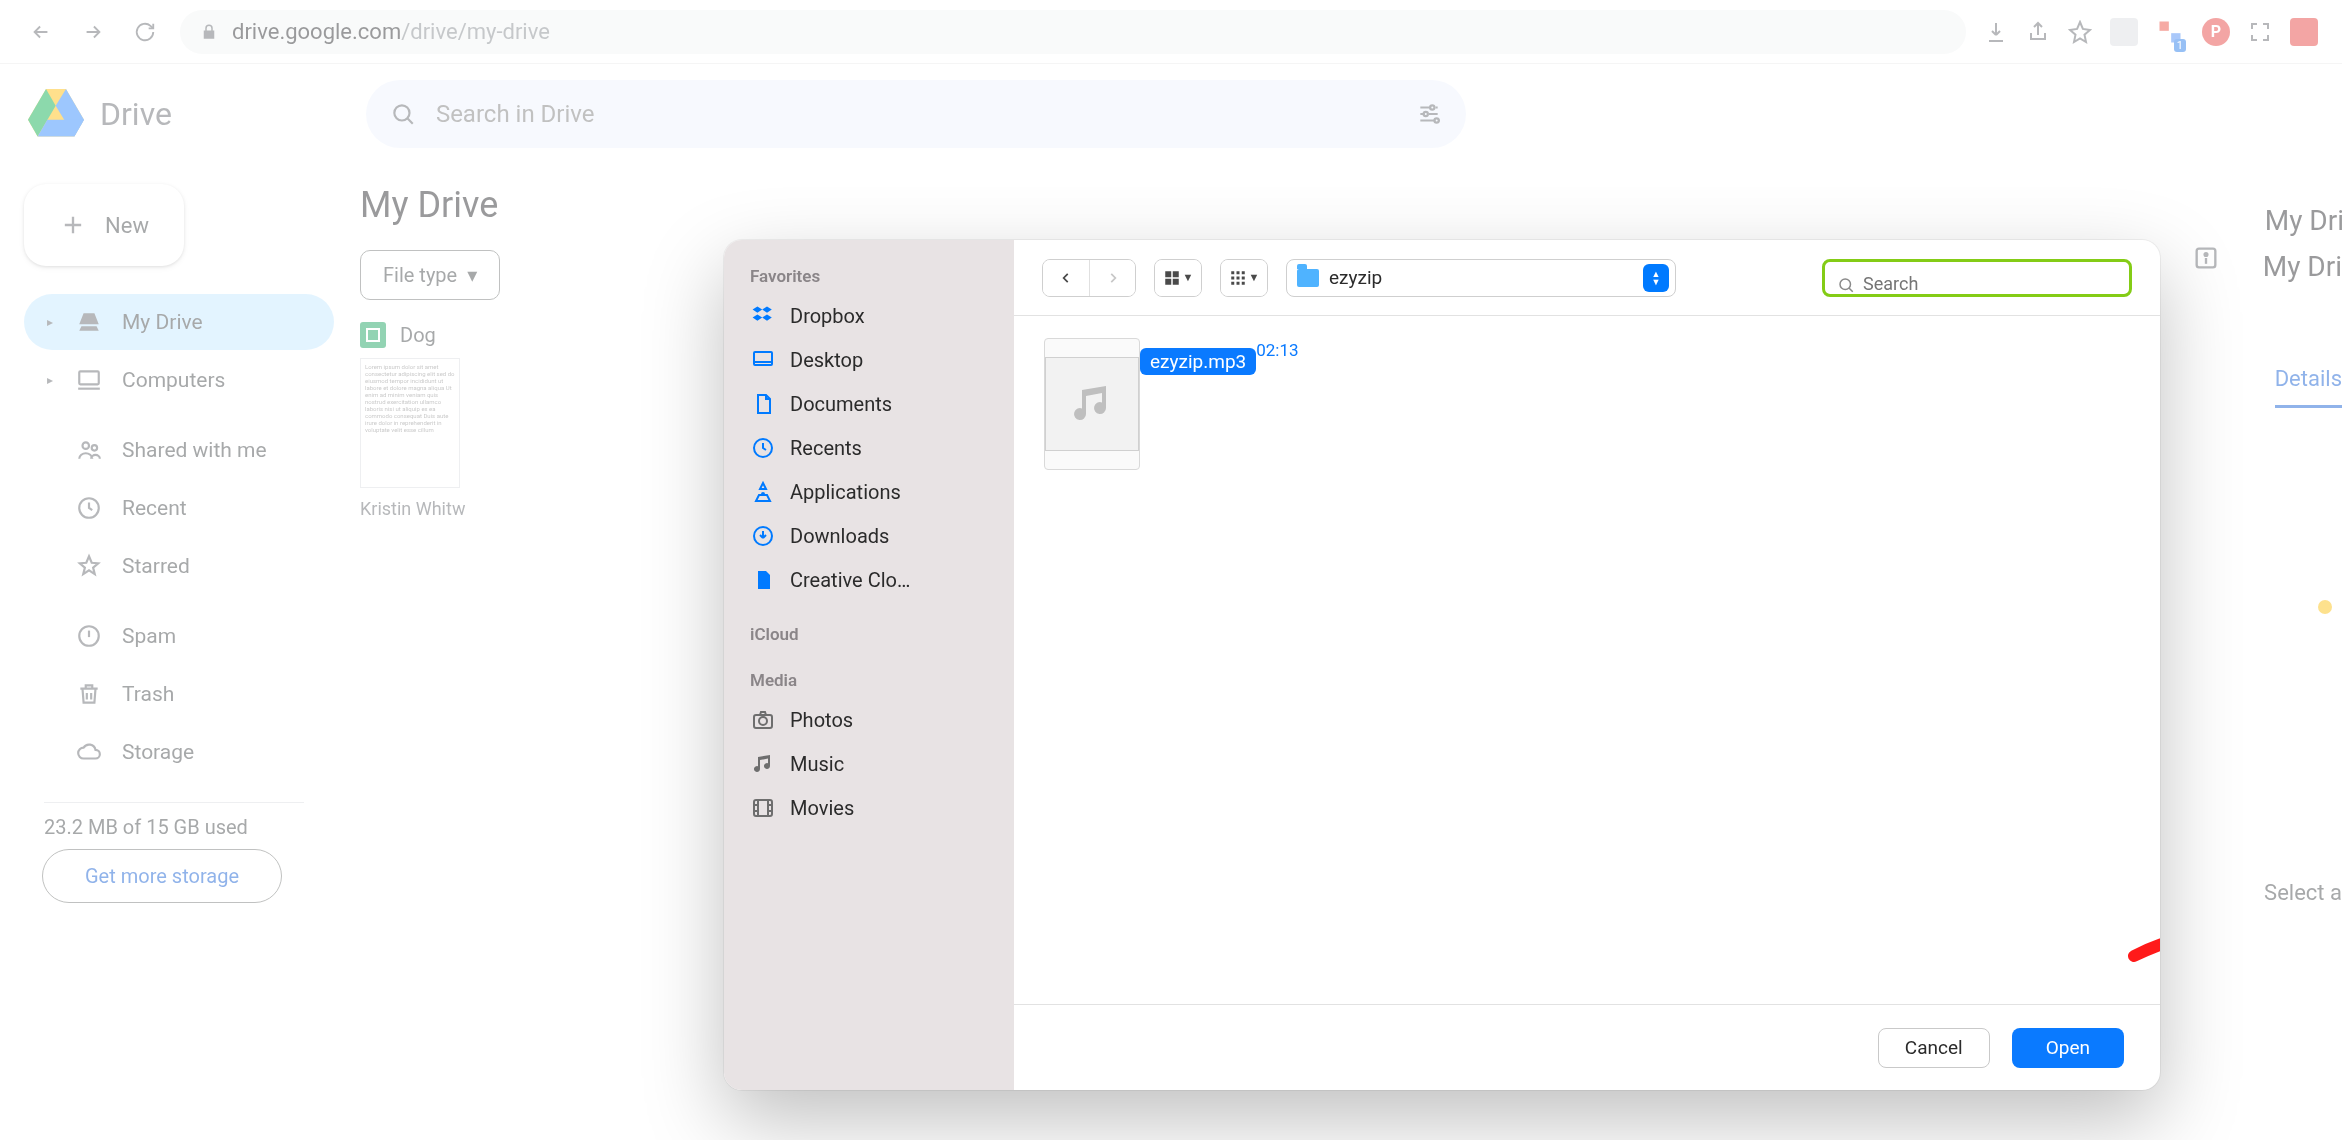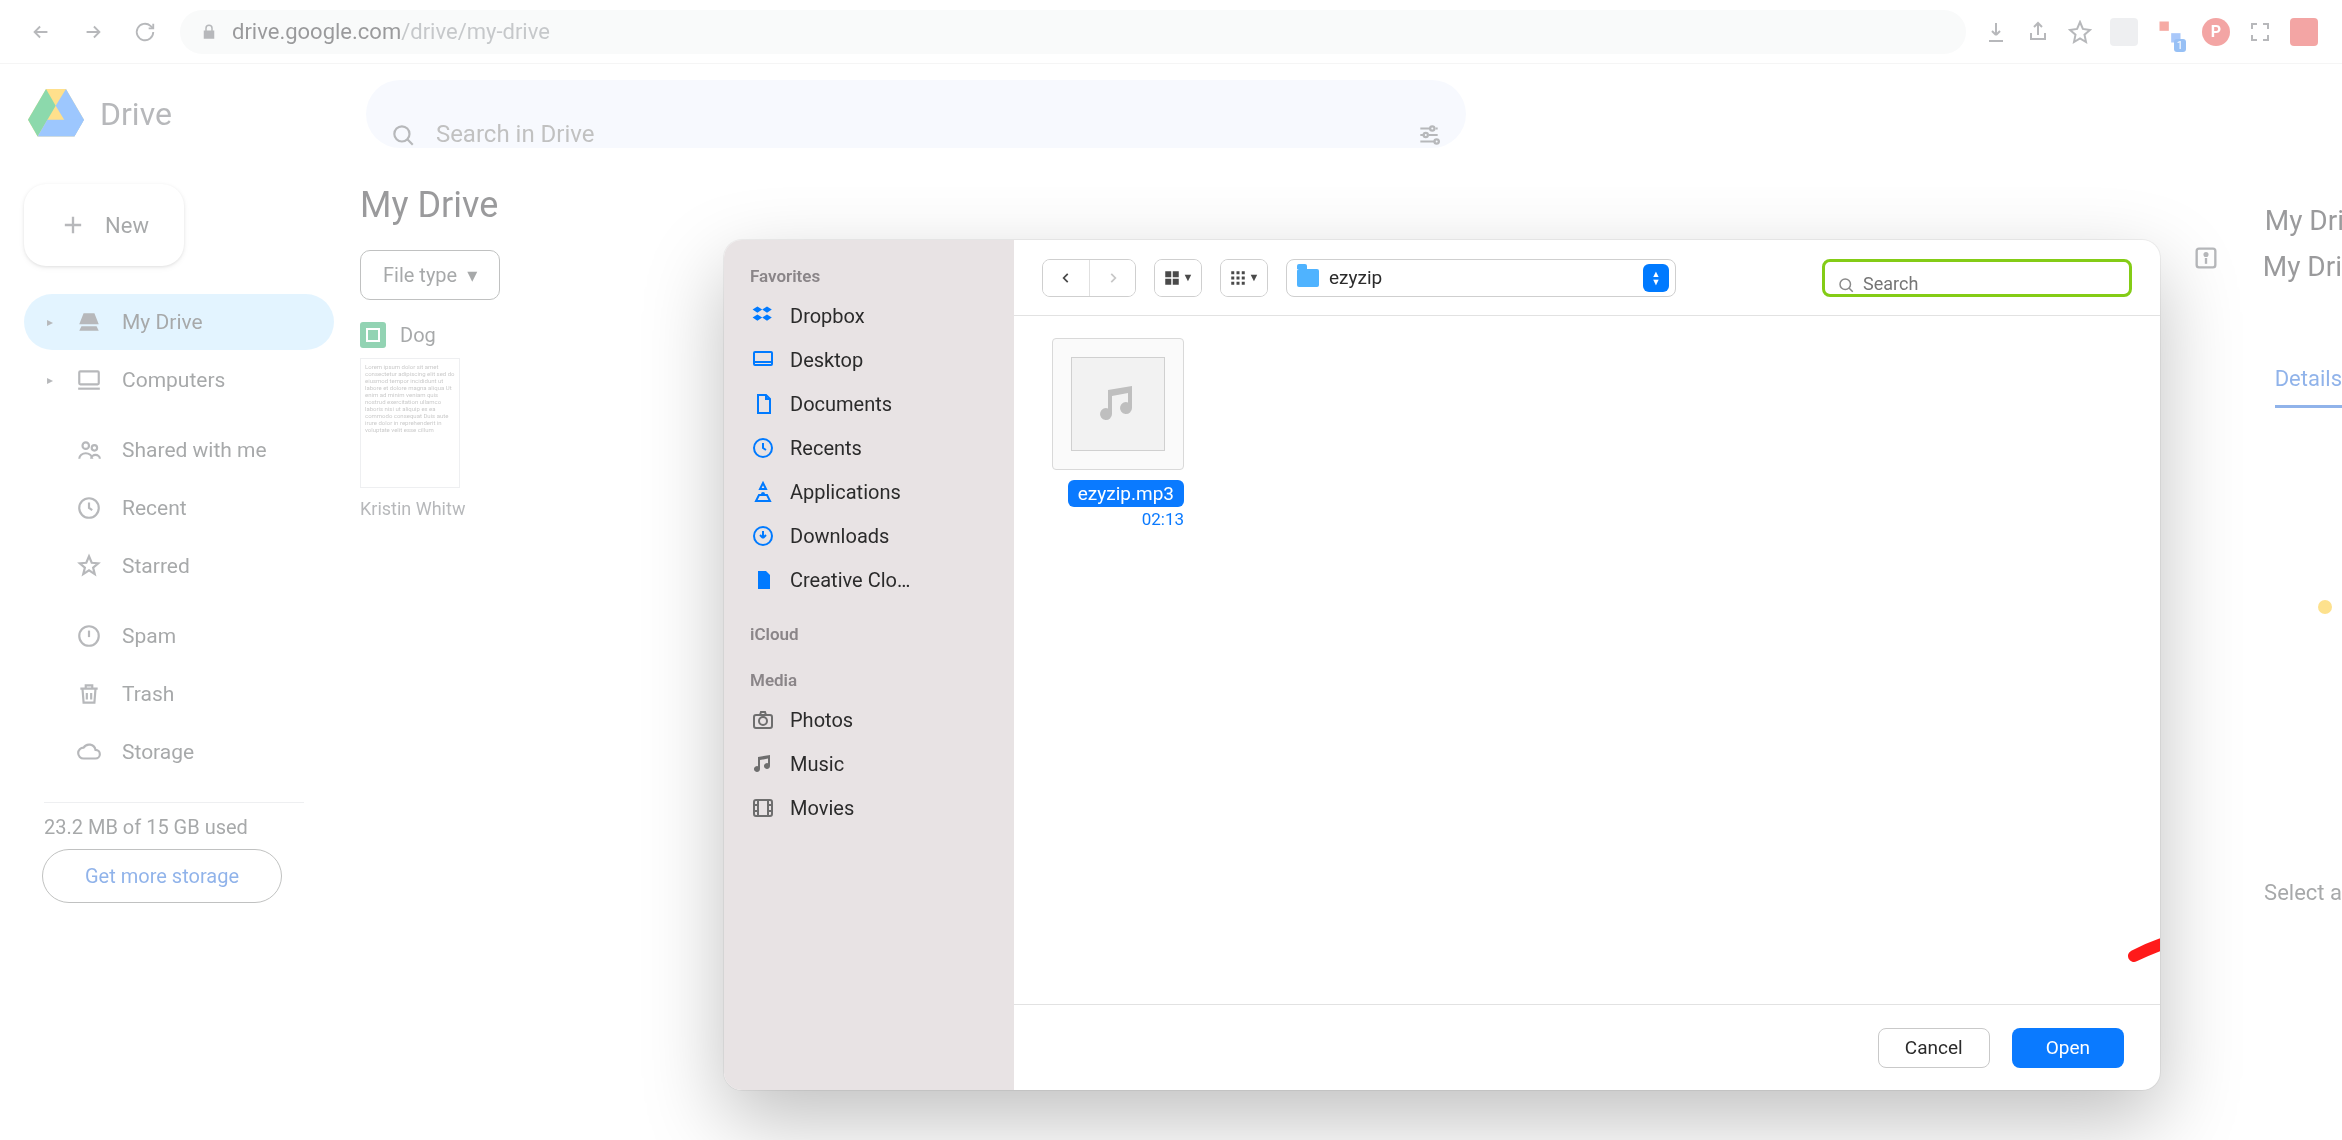--- a/index.html
+++ b/index.html
@@ -15,21 +15,21 @@
 .ext-box { width:28px; height:28px; border-radius:4px; }
 .ext-pin { background:#e53935; border-radius:50%; }
 .ext-red { background:#e53935; }
 .ext-gray { background:#dadce0; }
 
 
 .drive-header { height: 100px; display:flex; align-items:center; padding: 0 28px; gap: 24px; }
 .drive-logo { display:flex; align-items:center; gap:16px; font-size:32px; color:#5f6368; }
 .drive-logo svg { width:56px; height:56px; }
 .search-wrap { flex:1; max-width: 1100px; margin-left: 170px; }
-.search-box { height:68px; background:#edf2fc; border-radius:34px; display:flex; align-items:flex-end; padding:0 24px; gap:20px; }
+.search-box { height:68px; background:#edf2fc; border-radius:34px; display:flex; align-items:center; padding:0 24px; gap:20px; }
 .search-box input { flex:1; border:none; background:transparent; font-size:24px; color:#5f6368; outline:none;}
 .tune-icon { color:#5f6368; }
 
 
 .main-row { display:flex; height: calc(100% - 164px); }
 .sidebar { width: 350px; padding: 20px 0 0 24px; display:flex; flex-direction:column; }
 .new-btn { width: 160px; height: 82px; border-radius: 22px; background:#fff; box-shadow: 0 1px 3px rgba(0,0,0,.2), 0 2px 6px rgba(0,0,0,.1); display:flex; align-items:center; justify-content:center; gap:18px; font-size:22px; color:#3c4043; margin-bottom: 28px;}
 .nav-group { display:flex; flex-direction:column; gap:2px; margin-bottom:14px; }
 .nav-item { height:56px; border-radius:28px; display:flex; align-items:center; gap:20px; padding:0 20px; font-size:21px; color:#3c4043; width: 310px;}
 .nav-item.selected { background:#c2e7ff; }
@@ -73,21 +73,21 @@
 .folder-select .mini-folder { width:22px; height:18px; background:#4fb3ff; border-radius:2px; position:relative;}
 .folder-select .mini-folder::before { content:""; position:absolute; top:-5px; left:0; width:10px; height:5px; background:#4fb3ff; border-radius:2px 2px 0 0;}
 .folder-select .spacer { flex:1;}
 .folder-select .updn { width:26px; height:28px; background:#007aff; border-radius:6px; display:flex; flex-direction:column; align-items:center; justify-content:center; color:#fff; font-size:9px; line-height:8px;}
 .dlg-search { flex:1; max-width:310px; margin-left:auto; height:38px; border:3px solid #84cc16; border-radius:8px; display:flex; align-items:flex-end; padding:0 12px; gap:8px; color:#8a8a8a; font-size:18px; background:#fff;}
 .dlg-search input { border:none; outline:none; flex:1; font-size:18px; background:transparent;}
 
 .dlg-body { flex:1; padding: 22px 30px; position:relative;}
 .group-head { font-size:26px; font-weight:700; color:#2b2b2b; margin-bottom: 20px;}
 .file-grid { display:flex; gap:30px;}
-.gfile { width: 140px; display:flex; flex-direction:column; align-items:flex-end;}
+.gfile { width: 140px; display:flex; flex-direction:row; align-items:flex-start;}
 .gfile .thumb2 { width:132px; height:132px; border:1px solid #d9d9d9; border-radius:4px; background:#fafafa; display:flex; align-items:center; justify-content:center;}
 .gfile .thumb2 .inner { width:94px; height:94px; border:1px solid #d0d0d0; background:#f2f2f2; display:flex; align-items:center; justify-content:center; color:#bfbfbf;}
 .gfile .fname { margin-top:10px; background:#0a7aff; color:#fff; border-radius:6px; padding:2px 10px; font-size:19px;}
 .gfile .fmeta { color:#0a7aff; font-size:17px; margin-top:2px;}
 
 .dlg-footer { height:86px; border-top:1px solid #e2e2e2; display:flex; align-items:center; justify-content:flex-end; gap:22px; padding:0 36px;}
 .btn { height:40px; border-radius:8px; padding:0 26px; font-size:19px; display:flex; align-items:center; justify-content:center;}
 .btn.cancel { background:#fff; border:1px solid #c9c9c9; color:#2b2b2b;}
 .btn.open { background:#0a7aff; color:#fff; border:none; padding:0 34px;}
 

